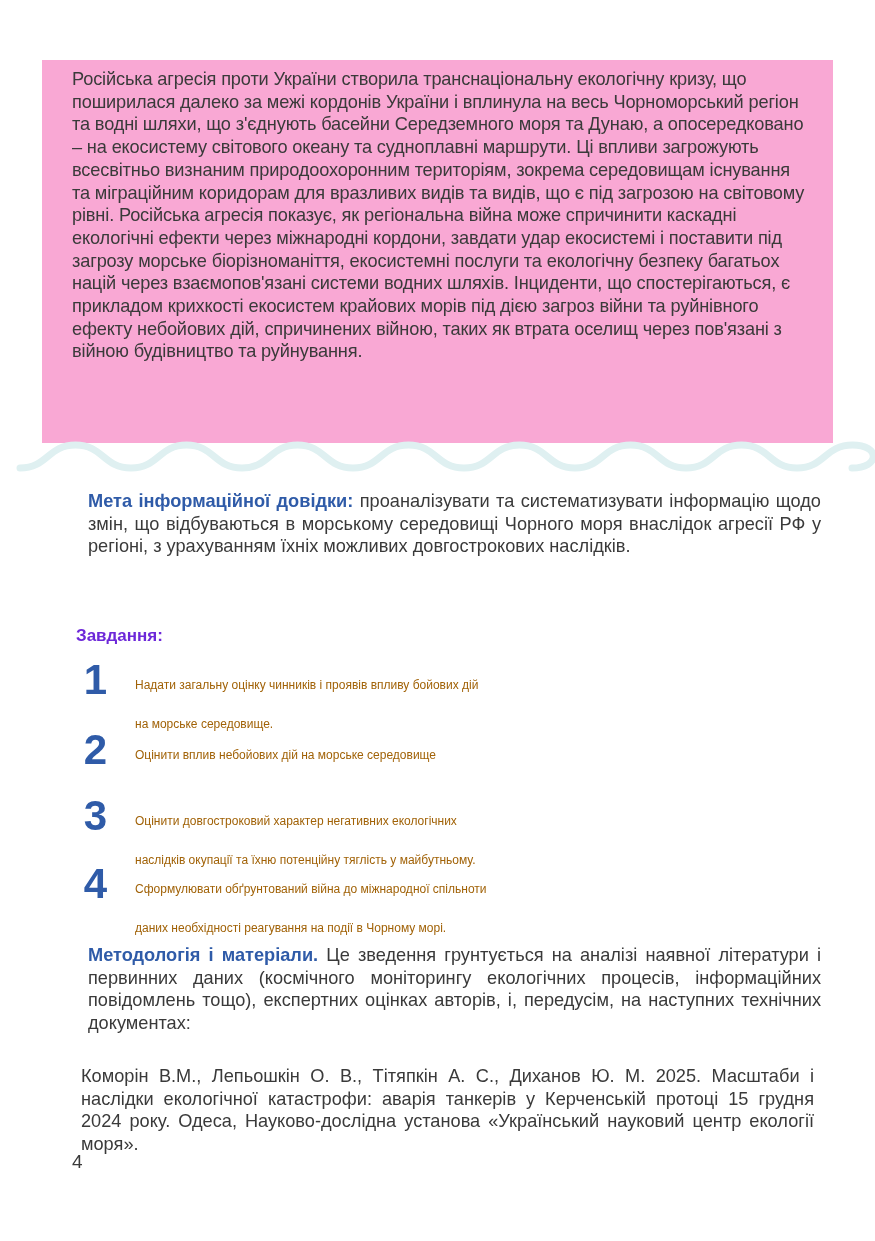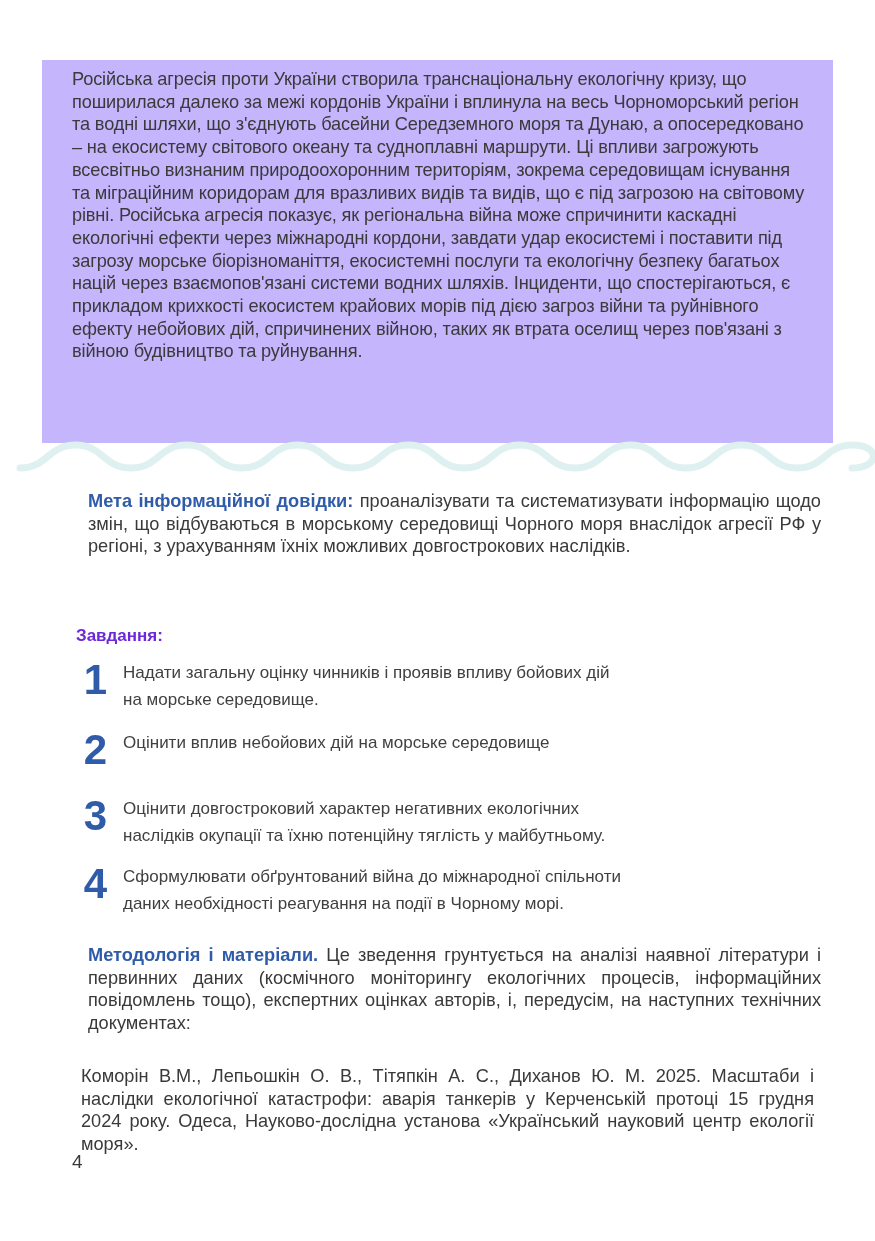--- a/index.html
+++ b/index.html
@@ -3,21 +3,21 @@
 <meta charset="utf-8">
 <style>
   html, body { margin: 0; padding: 0; background: #ffffff; }
   body {
     width: 875px; height: 1241px; position: relative; overflow: hidden;
     font-family: "Liberation Sans", "DejaVu Sans", sans-serif;
     color: #3a3a3a;
   }
   .intro-box {
     position: absolute; left: 42px; top: 60px; width: 791px; height: 383px;
-    background: #c4b5fd; box-sizing: border-box;
+    background: #f9a8d4; box-sizing: border-box;
     padding: 8px 28px 0 30px;
   }
   .intro-text {
     font-size: 18.2px; line-height: 22.7px; color: #3a3a3a;
     text-align: left; margin: 0; letter-spacing: -0.15px;
   }
   .wave {
     position: absolute; left: 0; top: 430px; width: 875px; height: 60px;
   }
   .purpose {
@@ -31,21 +31,21 @@
   }
   .task {
     position: absolute; left: 72px; width: 720px; display: flex; align-items: flex-start;
   }
   .task-num {
     width: 47px; flex: 0 0 47px; text-align: center;
     font-size: 42px; font-weight: bold; color: #2f5ba8; line-height: 44px;
     margin-top: 0px;
   }
   .task-text {
-    font-size: 17px; line-height: 22.5px; color: #404040; margin: 4px;
+    font-size: 12px; line-height: 22.5px; color: #a16207; margin: 16px;
   }
   .method {
     position: absolute; left: 88px; top: 944px; width: 733px;
     font-size: 18.2px; line-height: 22.7px; text-align: justify; margin: 0;
   }
   .reference {
     position: absolute; left: 72px; top: 1056px; width: 733px;
     font-size: 18.2px; line-height: 22.7px; text-align: justify; margin: 9px;
   }
   .page-num {

